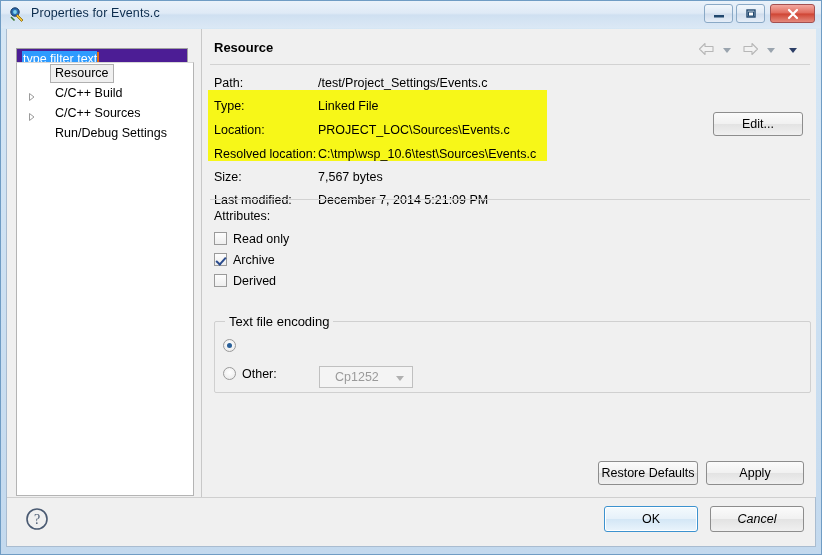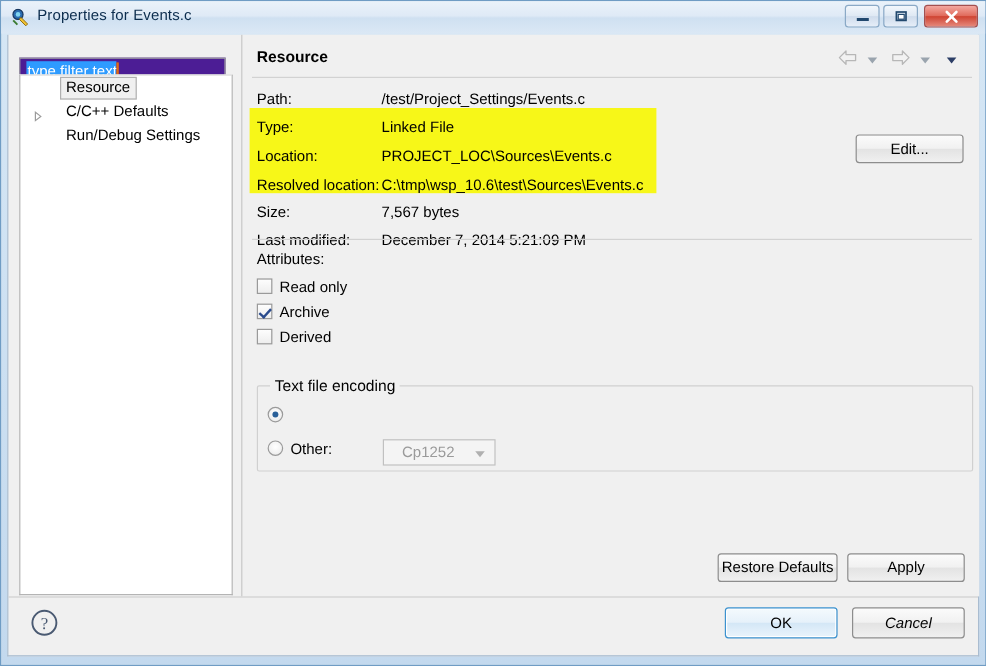--- a/index.html
+++ b/index.html
@@ -361,28 +361,36 @@
     <div id="filter-input" title="type filter text">
       <span id="filter-sel">type filter text</span><span id="filter-caret"></span>
     </div>
 
     <div id="tree-panel">
 
       <div class="tree-item" style="top:0;">
         <span class="tree-label sel" style="left:33px;">Resource</span>
       </div>
 
-
       <div class="tree-item">
         <span class="tree-arrow">
           <svg width="9" height="10" viewBox="0 0 9 10">
             <path d="M2.5 1.5 L7 5 L2.5 8.5 Z" fill="none" stroke="#9b9b9b" stroke-width="1"></path>
           </svg>
         </span>
-        <span class="tree-label" style="left:38px;">C/C++ Defaults</span>
+        <span class="tree-label" style="left:38px;">C/C++ Build</span>
+      </div>
+
+      <div class="tree-item">
+        <span class="tree-arrow">
+          <svg width="9" height="10" viewBox="0 0 9 10">
+            <path d="M2.5 1.5 L7 5 L2.5 8.5 Z" fill="none" stroke="#9b9b9b" stroke-width="1"></path>
+          </svg>
+        </span>
+        <span class="tree-label" style="left:38px;">C/C++ Sources</span>
       </div>
 
       <div class="tree-item">
         <span class="tree-label" style="left:38px;">Run/Debug Settings</span>
       </div>
     </div>
 
     <div id="content">
 
       <div id="page-title">Resource</div>

